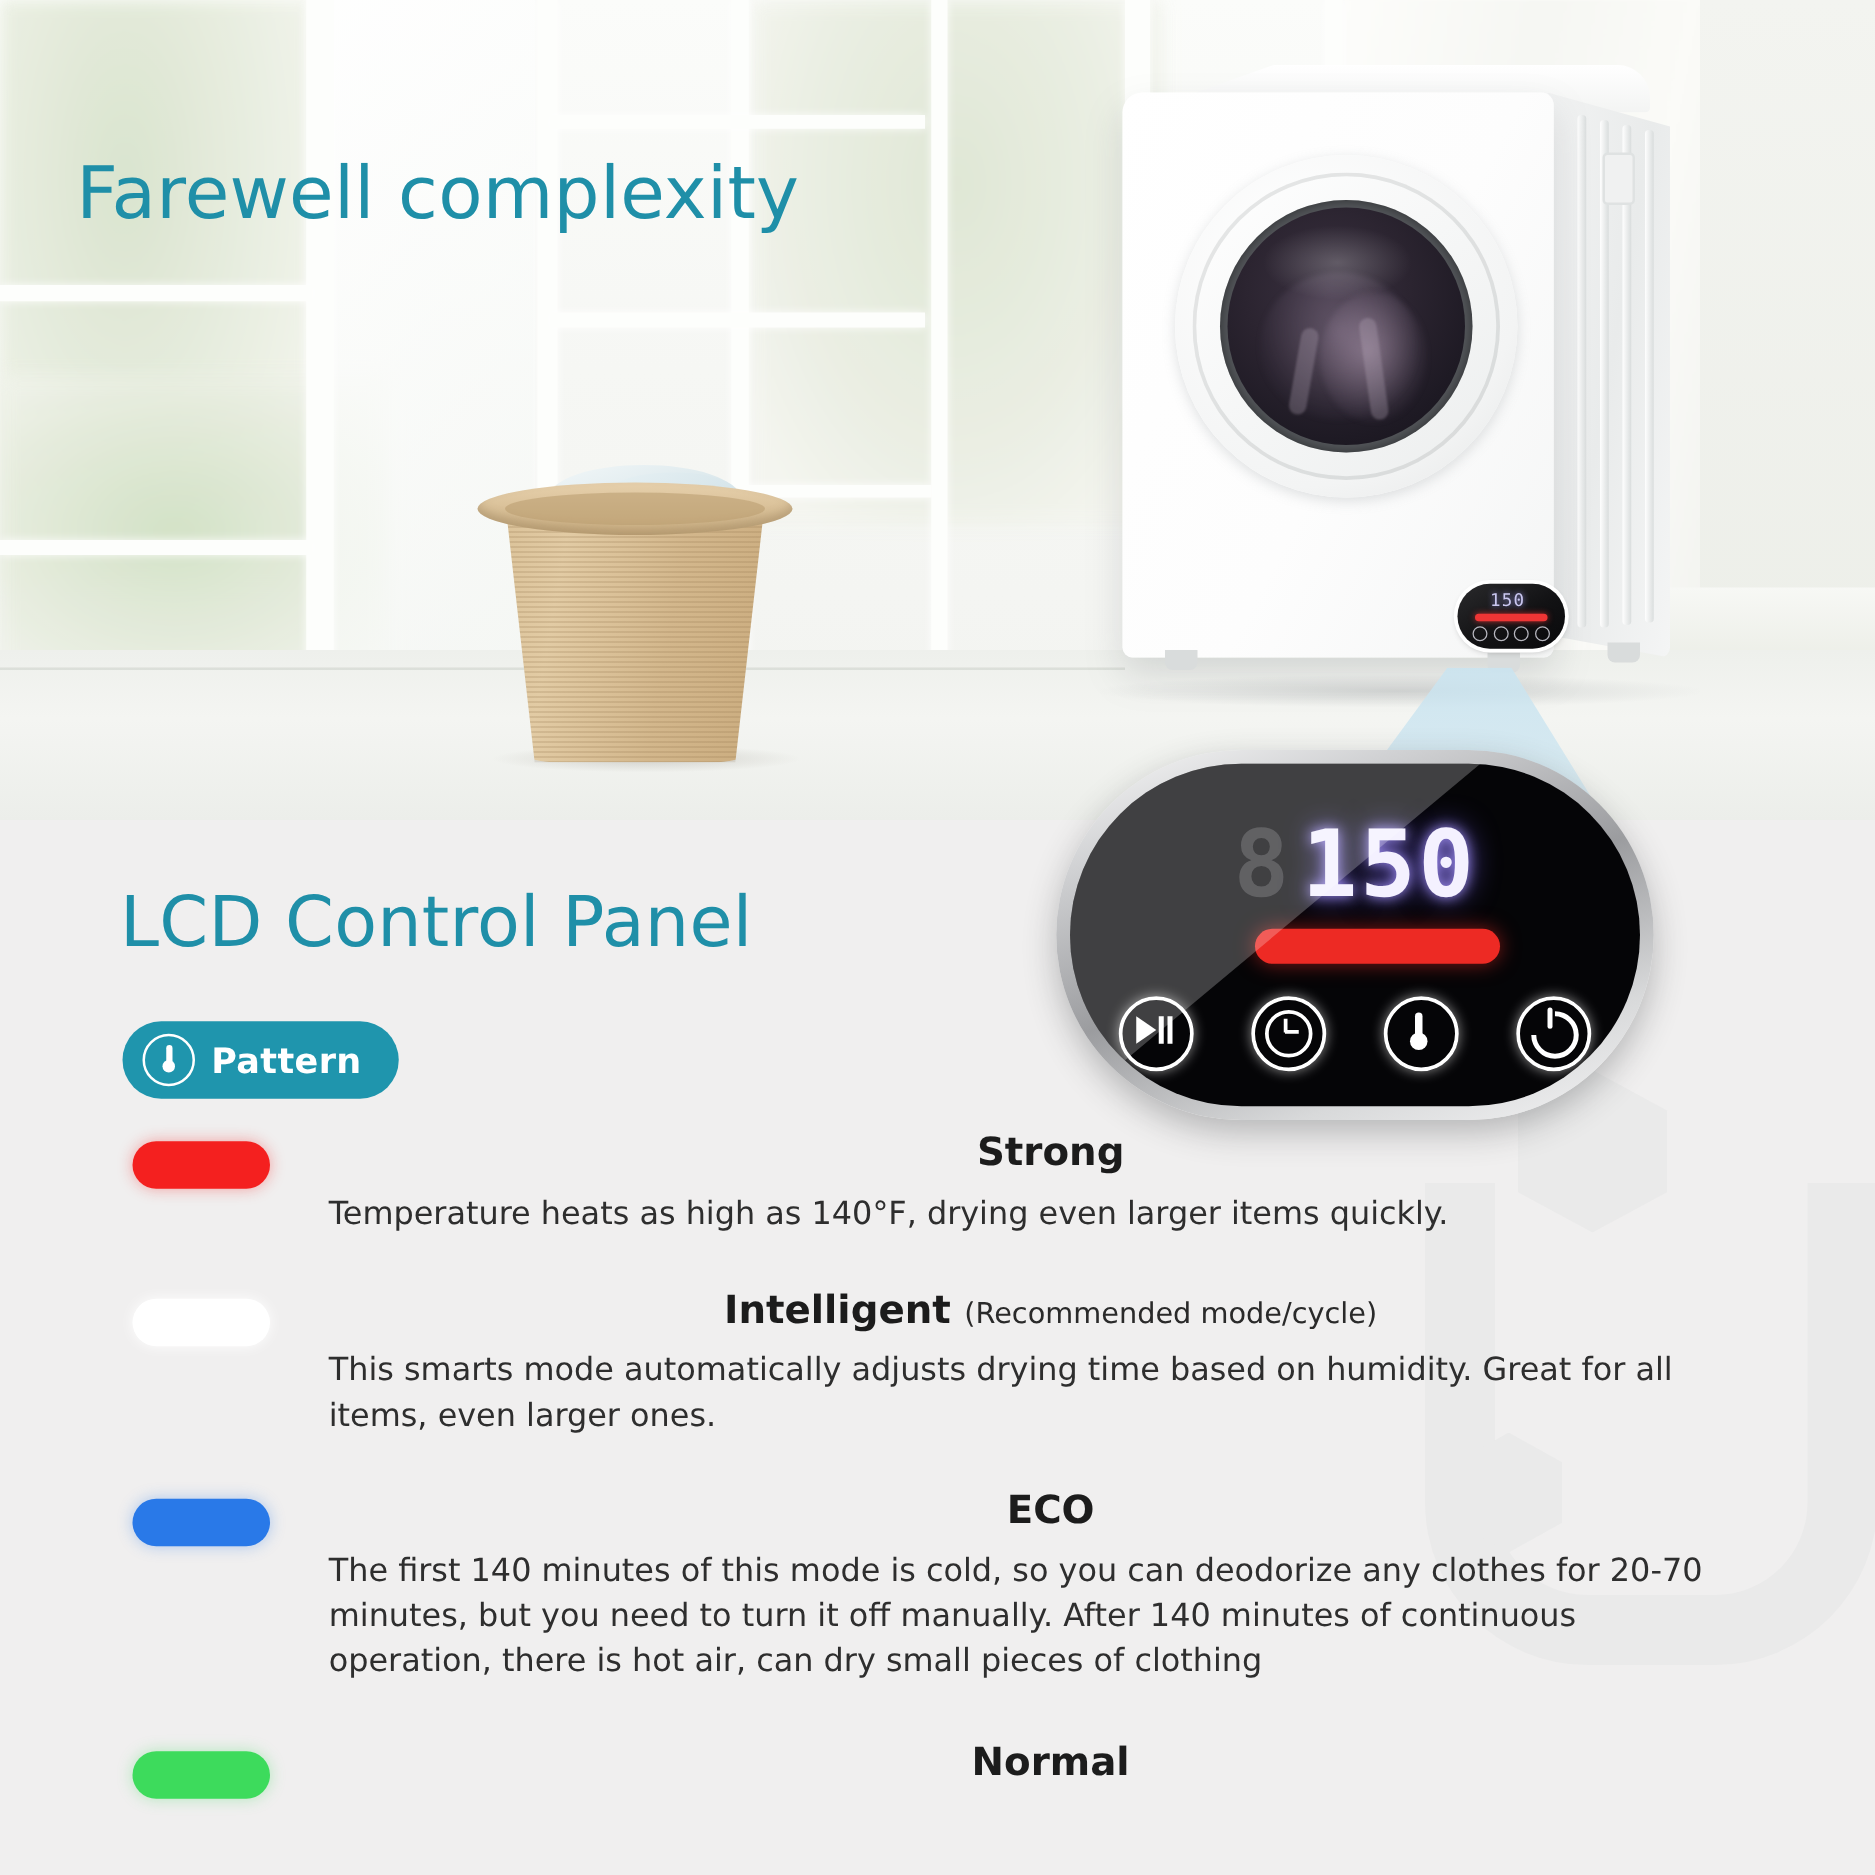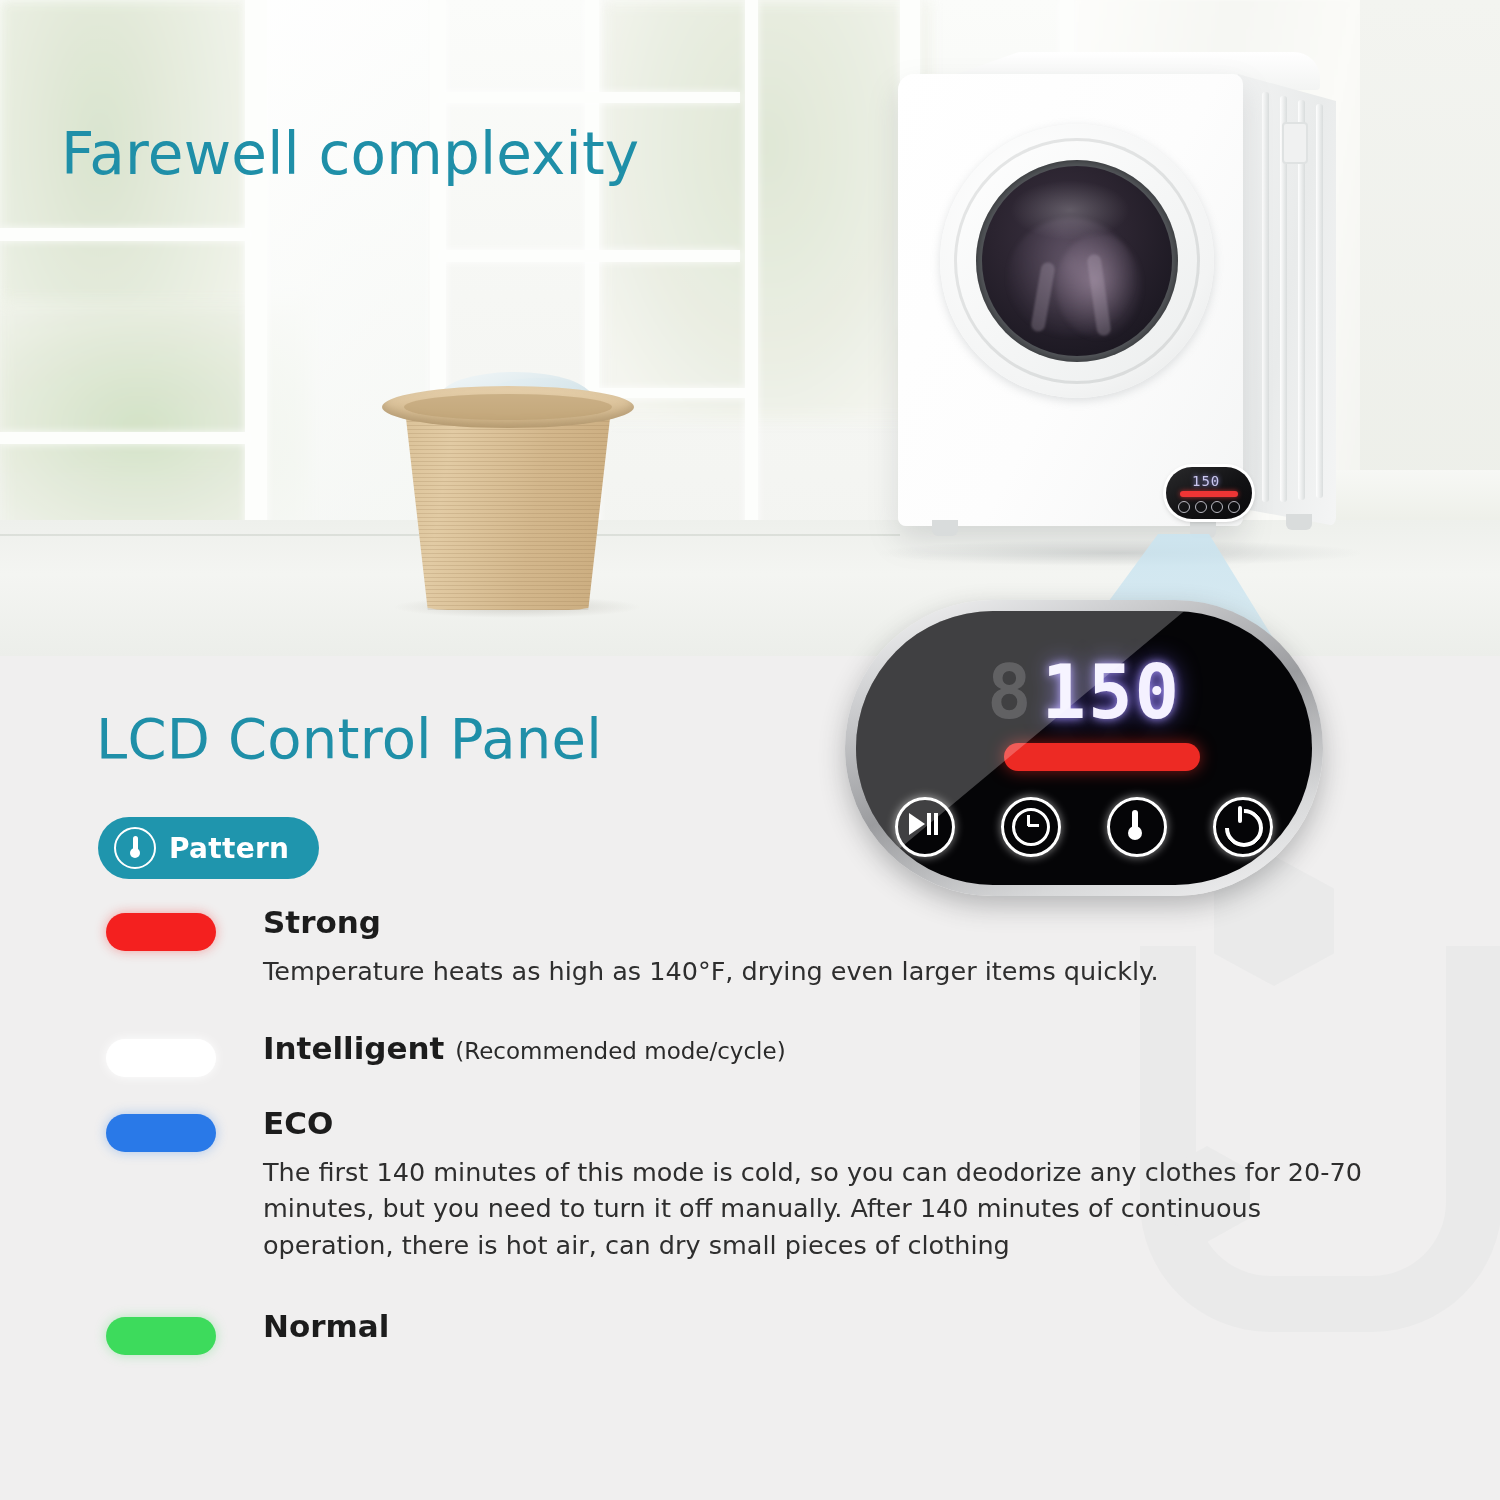--- a/index.html
+++ b/index.html
@@ -166,21 +166,21 @@
   .badge-lbl{font-size:28px;font-weight:bold;color:#fff;letter-spacing:.3px;}
 
   .modes{position:absolute;left:98px;top:905px;width:1320px;}
   .mode{position:relative;margin-bottom:34px;}
   .sw{position:absolute;left:8px;top:8px;width:110px;height:38px;border-radius:19px;}
   .sw-red{background:#f4201f;box-shadow:0 0 12px rgba(244,32,31,.38);}
   .sw-white{background:#ffffff;box-shadow:0 0 11px rgba(255,255,255,.95);}
   .sw-blue{background:#2979e8;box-shadow:0 0 12px rgba(41,121,232,.35);}
   .sw-green{background:#3ddb5c;box-shadow:0 0 12px rgba(61,219,92,.35);}
   .mode-txt{margin-left:165px;}
-  .mode-title{font-size:31px;color:#1c1c1c;font-weight:bold;line-height:1.15;}
+  .mode-title{font-size:31px;color:#1c1c1c;font-weight:bold;line-height:1.15;text-align:center;}
   .mode-note{font-size:23px;font-weight:normal;color:#2a2a2a;}
   .mode-desc{margin-top:12px;font-size:25.5px;color:#2e2e2e;line-height:1.42;max-width:1300px;}
 
   
   .panel{position:absolute;left:845px;top:600px;width:478px;height:296px;}
   .panel-bezel{position:absolute;inset:0;border-radius:148px;
     background:linear-gradient(160deg,#fafafa 0%,#cfd0d2 22%,#9b9c9f 50%,#d8d9da 78%,#f4f4f5 100%);
     box-shadow:0 10px 26px rgba(60,62,66,.32);}
   .panel-face{position:absolute;left:11px;top:11px;right:11px;bottom:11px;border-radius:137px;
     background:#050507;overflow:hidden;}
@@ -314,20 +314,21 @@
       </div>
     </div>
 
     <div class="mode" style="margin-top:42px;">
       <div class="sw sw-white"></div>
       <div class="mode-txt">
         <div class="mode-title">
           <span>Intelligent</span>
           <span class="mode-note">(Recommended mode/cycle)</span>
         </div>
+        <div class="mode-desc" style="max-width:1125px;">This smarts mode automatically adjusts drying time based on humidity. Great for all items, even larger ones.</div>
       </div>
     </div>
 
     <div class="mode" style="margin-top:40px;">
       <div class="sw sw-blue"></div>
       <div class="mode-txt">
         <div class="mode-title"><span>ECO</span></div>
         <div class="mode-desc" style="max-width:1130px;">The first 140 minutes of this mode is cold, so you can deodorize any clothes for 20-70 minutes, but you need to turn it off manually. After 140 minutes of continuous operation, there is hot air, can dry small pieces of clothing</div>
       </div>
     </div>

